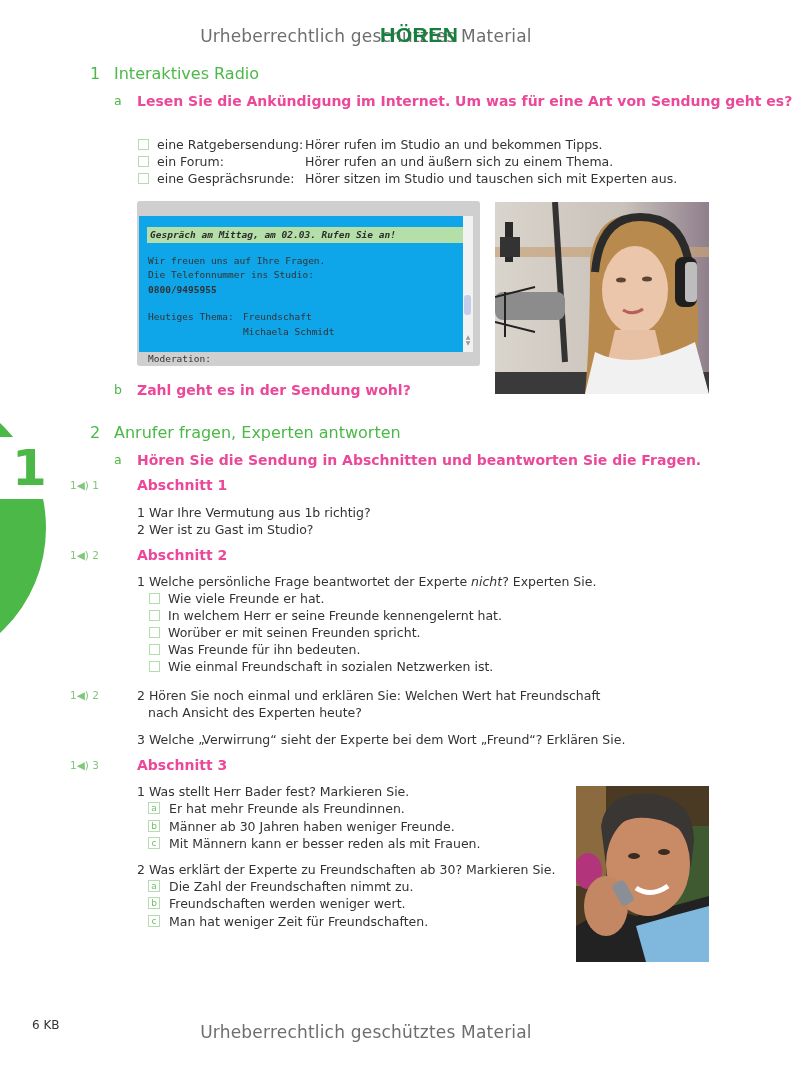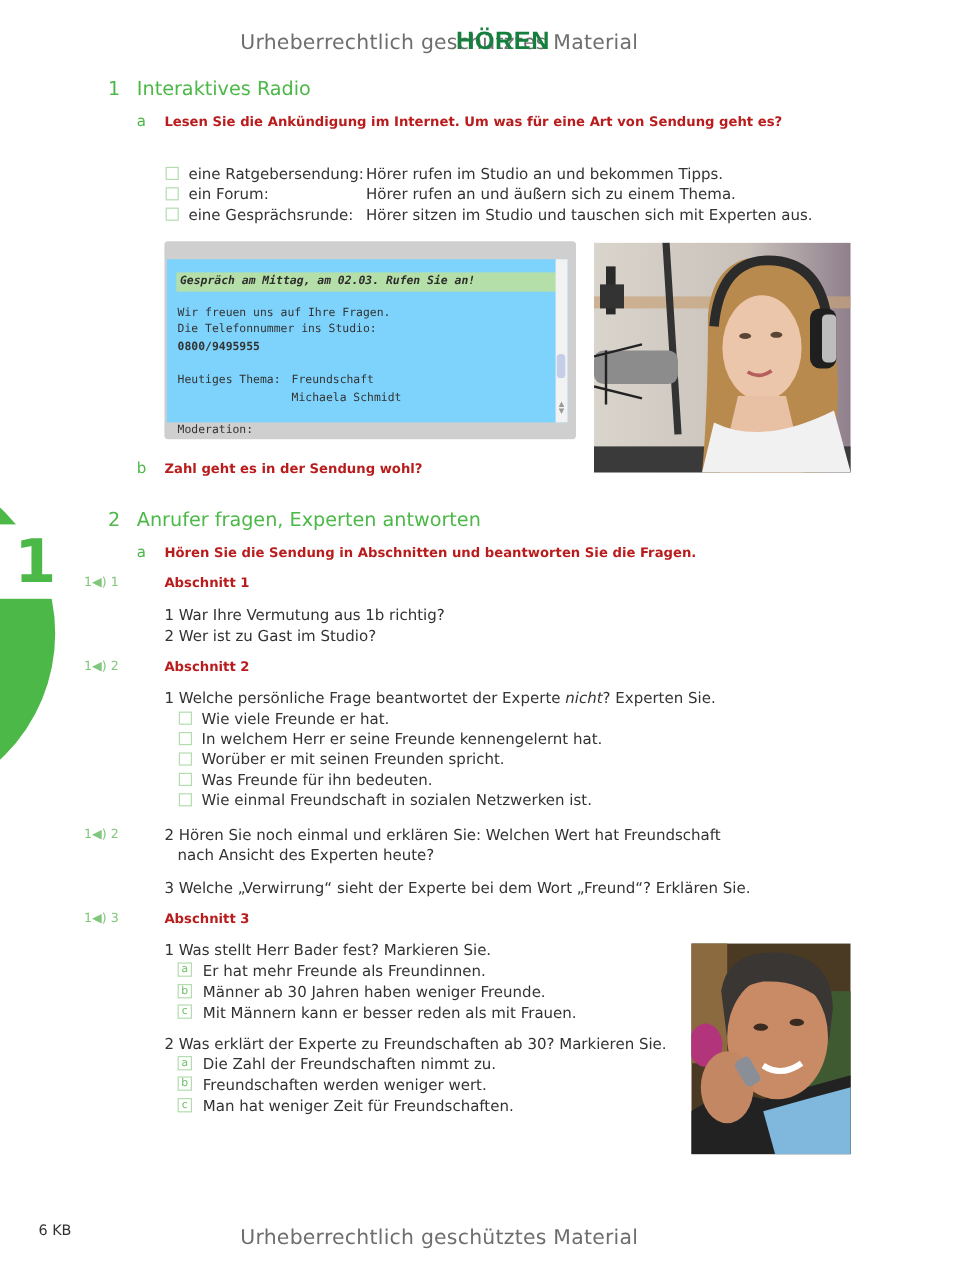--- a/index.html
+++ b/index.html
@@ -8,33 +8,33 @@
 
     .watermark { position: absolute; left: 0; width: 732px; text-align: center;
       font-family: "DejaVu Sans", sans-serif; font-size: 17px; color: #6e6e6e; letter-spacing: 0.2px; }
     .section-tag { position: absolute; top: 23px; left: 380px; font-family: "Liberation Sans", sans-serif;
       font-weight: bold; font-size: 21px; color: #15803d; letter-spacing: 0.5px; }
 
     .h-num { position: absolute; left: 90px; font-size: 16px; color: #4cb848; }
     .h-title { position: absolute; left: 114px; font-size: 16px; color: #4cb848; }
 
     .sub-letter { position: absolute; left: 114px; font-size: 12.5px; color: #4cb848; }
-    .bold-text { position: absolute; left: 137px; font-size: 11px; font-weight: bold; color: #b91c1c; line-height: 17px; }
+    .bold-text { position: absolute; left: 137px; font-size: 14px; font-weight: bold; color: #ec4899; line-height: 17px; }
     .txt { position: absolute; font-size: 12.5px; color: #333; line-height: 17px; white-space: nowrap; }
 
     .cb { position: absolute; width: 11px; height: 11px; border: 1px solid #b5dcb1; background: #fff; }
     .cb-letter { position: absolute; width: 12px; height: 12px; border: 1px solid #b5dcb1;
       font-size: 9px; line-height: 10px; text-align: center; color: #6fbf68; }
 
     .audio { position: absolute; left: 70px; font-size: 10.5px; color: #7fc77a; white-space: nowrap; }
 
     
     .browser { position: absolute; left: 137px; top: 201px; width: 343px; height: 165px;
       background: #cfcfcf; border-radius: 3px; }
-    .browser-inner { position: absolute; left: 2px; top: 15px; width: 334px; height: 136px; background: #7dd3fc; }
+    .browser-inner { position: absolute; left: 2px; top: 15px; width: 334px; height: 136px; background: #0ea5e9; }
     .browser-banner { position: absolute; left: 8px; top: 11px; width: 318px; height: 16px; background: #b5dfa8;
       font-family: "DejaVu Sans Mono", monospace; font-style: italic; font-weight: bold; font-size: 9.5px;
       line-height: 16px; padding-left: 3px; color: #2d2d2d; }
     .mono { position: absolute; font-family: "DejaVu Sans Mono", monospace; font-size: 9.5px; color: #333; white-space: pre; line-height: 14px; }
     .scrollbar { position: absolute; right: 0; top: 0; width: 10px; height: 136px; background: #f2f2f2; }
     .scroll-thumb { position: absolute; left: 1px; top: 79px; width: 7px; height: 20px; background: #c5cde8; border-radius: 3px; }
     .scroll-arrows { position: absolute; left: 1px; top: 118px; width: 8px; font-size: 6px; color: #999; line-height: 6px; text-align: center; }
 
     .photo { position: absolute; overflow: hidden; }
 

